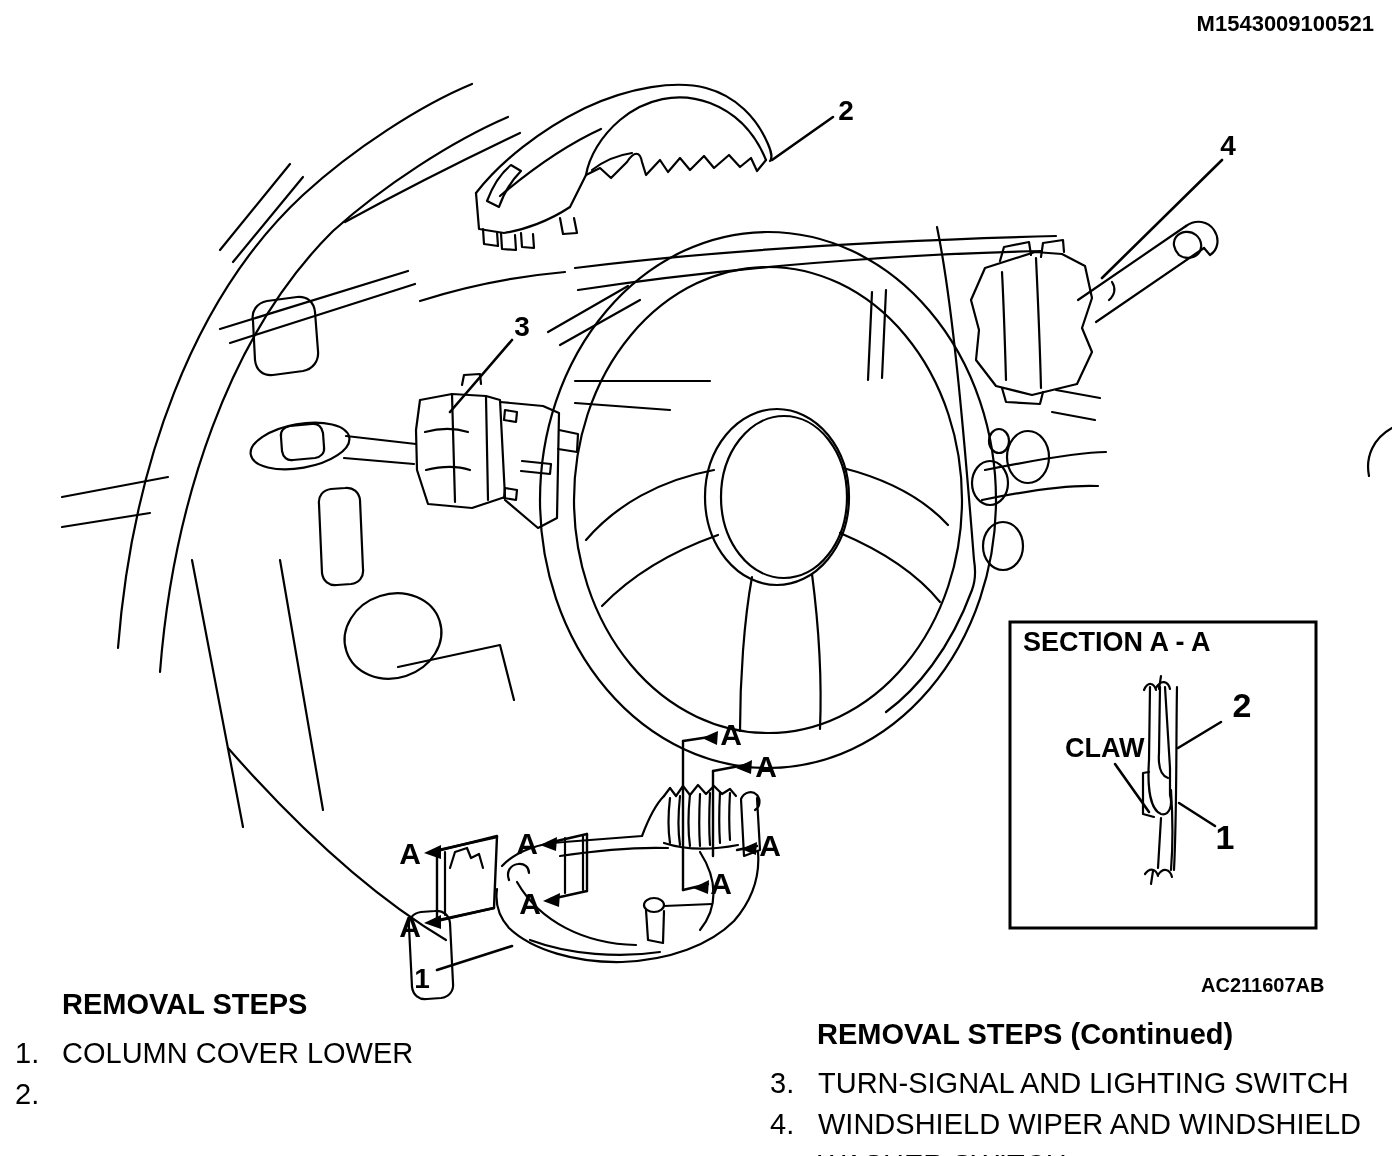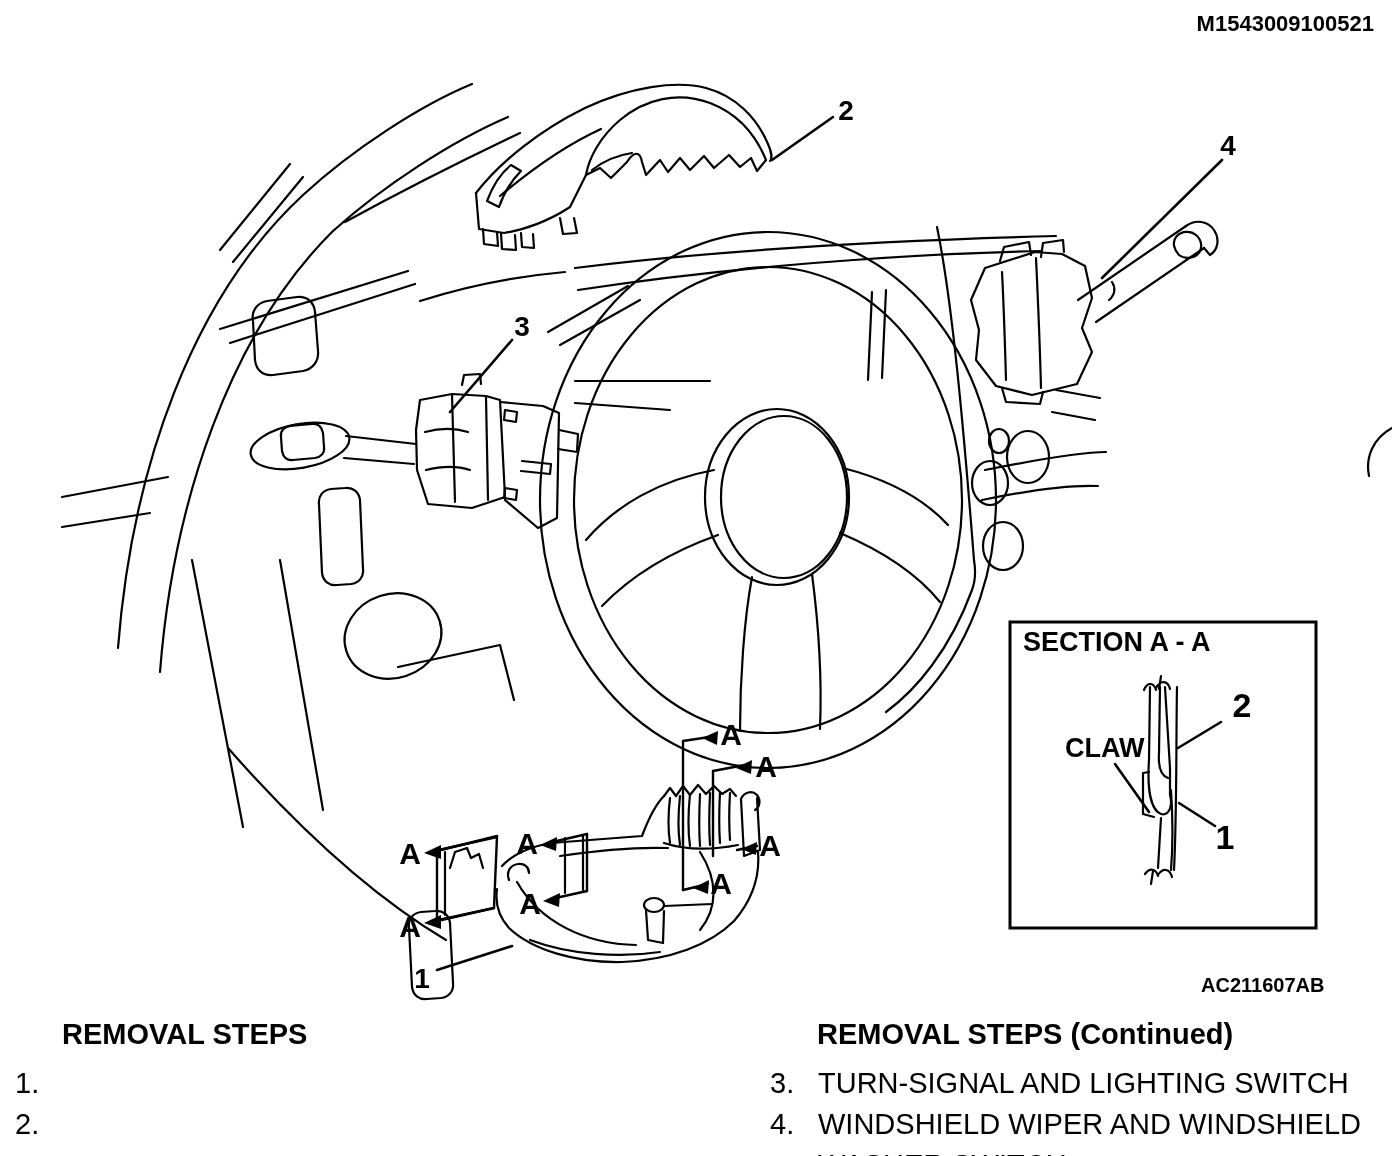--- a/index.html
+++ b/index.html
@@ -16,21 +16,21 @@
   .t-marker{font-size:30px;text-anchor:middle;}
   .t-inset-callout{font-size:34px;text-anchor:middle;}
   .t-inset-title{font-size:27px;}
   .t-claw{font-size:27px;}
   .t-code{font-size:22px;text-anchor:end;}
   .t-figcode{font-size:20px;}
   .legend{position:absolute;font-size:29px;line-height:41px;white-space:nowrap;}
   .legend .heading{font-weight:bold;margin-left:47px;margin-bottom:8px;}
   .legend .row{display:flex;}
   .legend .num{display:inline-block;width:47px;flex:0 0 47px;}
-  .legend-left{left:15px;top:1014px;}
+  .legend-left{left:15px;top:984px;}
   .legend-right{left:770px;top:1014px;}
   .legend-right .num{width:48px;flex-basis:48px;}
   .legend-right .txt{white-space:normal;width:580px;}
 </style>
 </head>
 <body>
 
 <svg id="art" width="1392" height="1156" viewBox="0 0 1392 1156">
 
   <g class="ln">
@@ -214,20 +214,21 @@
   </g>
 
   <text class="t-code" x="1374" y="31">M1543009100521</text>
   <text class="t-figcode" x="1201" y="992">AC211607AB</text>
 </svg>
 
 <div class="legend legend-left">
   <div class="heading">REMOVAL STEPS</div>
   <div class="row">
     <span class="num">1.</span>
+    <span class="txt">COLUMN COVER LOWER</span>
   </div>
   <div class="row">
     <span class="num">2.</span>
   </div>
 </div>
 
 <div class="legend legend-right">
   <div class="heading">REMOVAL STEPS (Continued)</div>
   <div class="row">
     <span class="num">3.</span>

